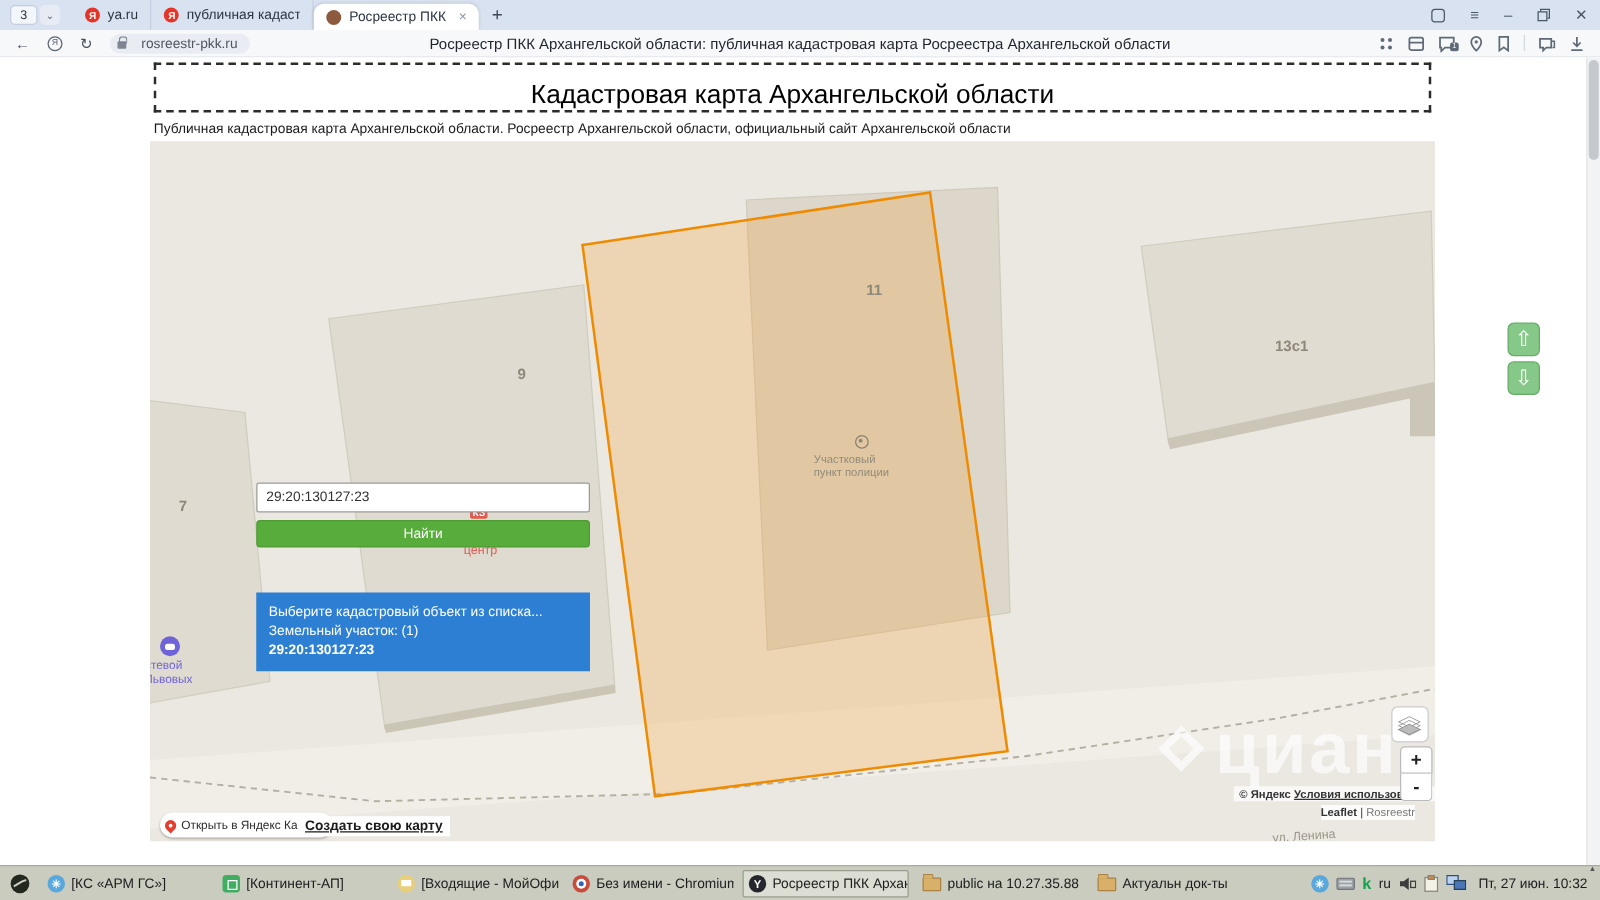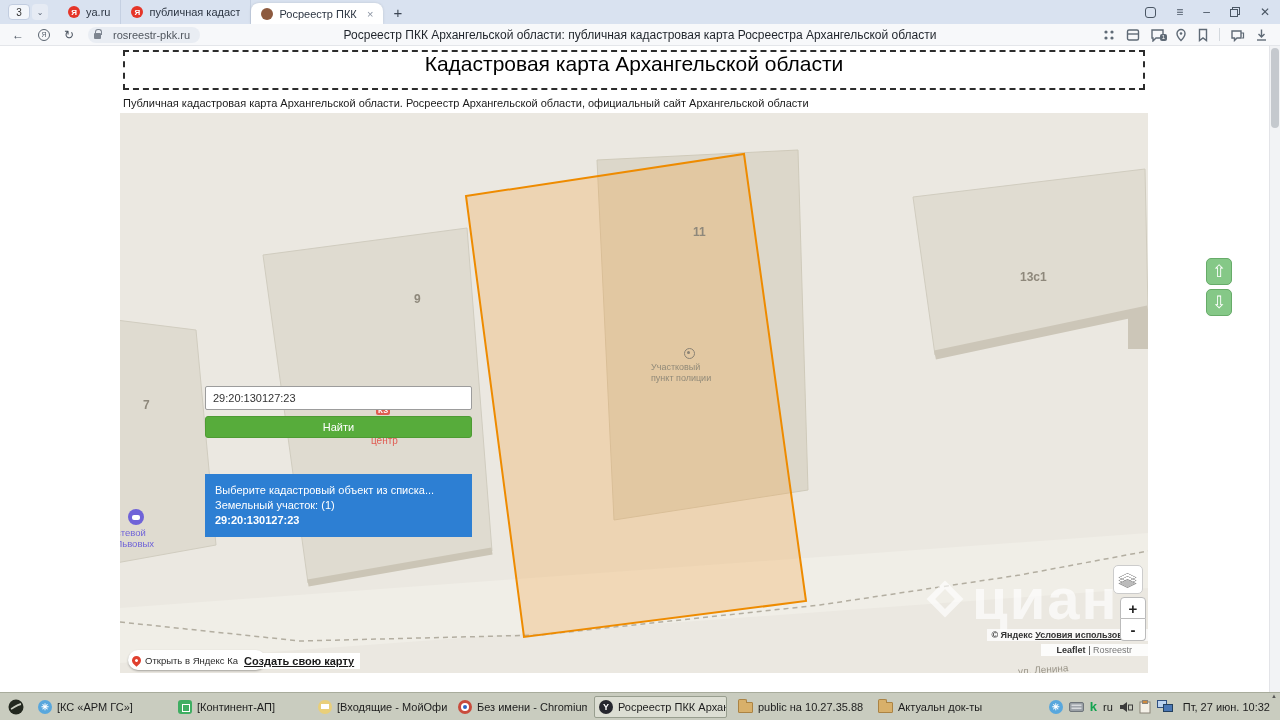--- a/index.html
+++ b/index.html
@@ -48,21 +48,21 @@
   .lock:before { content:""; position:absolute; top:-4px; left:1px; width:5px; height:5px;
     border:1.3px solid #7d8590; border-bottom:none; border-radius:3px 3px 0 0; }
   .pagetitle { position:absolute; left:0; right:0; text-align:center; font-size:12px; color:#1f242b; pointer-events:none; }
   .tb-icons { position:absolute; right:12px; display:flex; align-items:center; gap:10px; }
   .tb-icons svg { display:block; }
   .tb-div { width:1px; height:13px; background:#d4d9de; }
 
   
   .content { position:relative; height:646px; background:#fff; overflow:hidden; }
   .hdr-box { position:absolute; left:123px; top:4px; width:1022px; height:40px;
-    border:2px dashed #2c2c2c; display:flex; align-items:flex-start; justify-content:center; }
+    border:2px dashed #2c2c2c; display:flex; align-items:flex-end; justify-content:center; }
   .hdr-box h1 { font-size:21px; font-weight:500; color:#000; }
   .subtitle { position:absolute; left:123px; top:51px; width:1022px; 
     font-size:11px; font-weight:normal; color:#1b1b1b; }
 
   
   .map { position:absolute; left:120px; top:67px; width:1028px; height:560px;
     background:#ebe8e1; overflow:hidden; }
   .map svg.canvas { position:absolute; left:0; top:0; }
   .plabel { position:absolute; font-size:12px; color:#8e887b;font-weight:bold; }
   .poi-police { position:absolute; left:531px; top:235px; width:76px; text-align:left;
@@ -95,22 +95,22 @@
   
   .ya-pill { position:absolute; left:8px; top:537px; height:20px; background:#fff;
     border-radius:10px; box-shadow:0 1px 2px rgba(0,0,0,.3); display:flex; align-items:center;
     gap:4px; padding:0 9px 0 4px; font-size:9.5px; color:#2b2b2b; z-index:6; }
   .pin-red { width:9px; height:9px; background:#e0402f; border-radius:50% 50% 50% 0;
     transform:rotate(-45deg); position:relative; }
   .pin-red:after { content:""; position:absolute; left:3px; top:3px; width:3px; height:3px;
     background:#fff; border-radius:50%; }
   .create-link { position:absolute; left:118px; top:540px; background:#fff; padding:2px 6px;
     font-size:11px; font-weight:bold; color:#1a1a1a; text-decoration:underline; z-index:6; }
-  .attr-leaflet { position:absolute; right:0; top:531px; background:rgba(255,255,255,.85);
-    font-size:9px; color:#333; padding:1px 16px; z-index:6; }
+  .attr-leaflet { position:absolute; right:16px; top:531px; background:rgba(255,255,255,.85);
+    font-size:9px; color:#333; padding:1px 0; z-index:6; }
   .attr-leaflet .r { color:#777; }
   .attr-ya { position:absolute; right:0; top:516px; background:rgba(255,255,255,.75);
     font-size:9px; color:#333; padding:1px 4px; z-index:6;font-weight:bold; }
   .attr-ya b { text-decoration:underline; }
   .street { position:absolute; left:898px; top:551px; font-size:10px; color:#9b968a;
     transform:rotate(-4deg); }
   .watermark { position:absolute; left:812px; top:452px; display:flex; align-items:center;
     gap:14px; color:rgba(255,255,255,.65); z-index:2; }
   .watermark .logo { width:26px; height:26px; border:6px solid rgba(255,255,255,.65);
     transform:rotate(45deg); }

